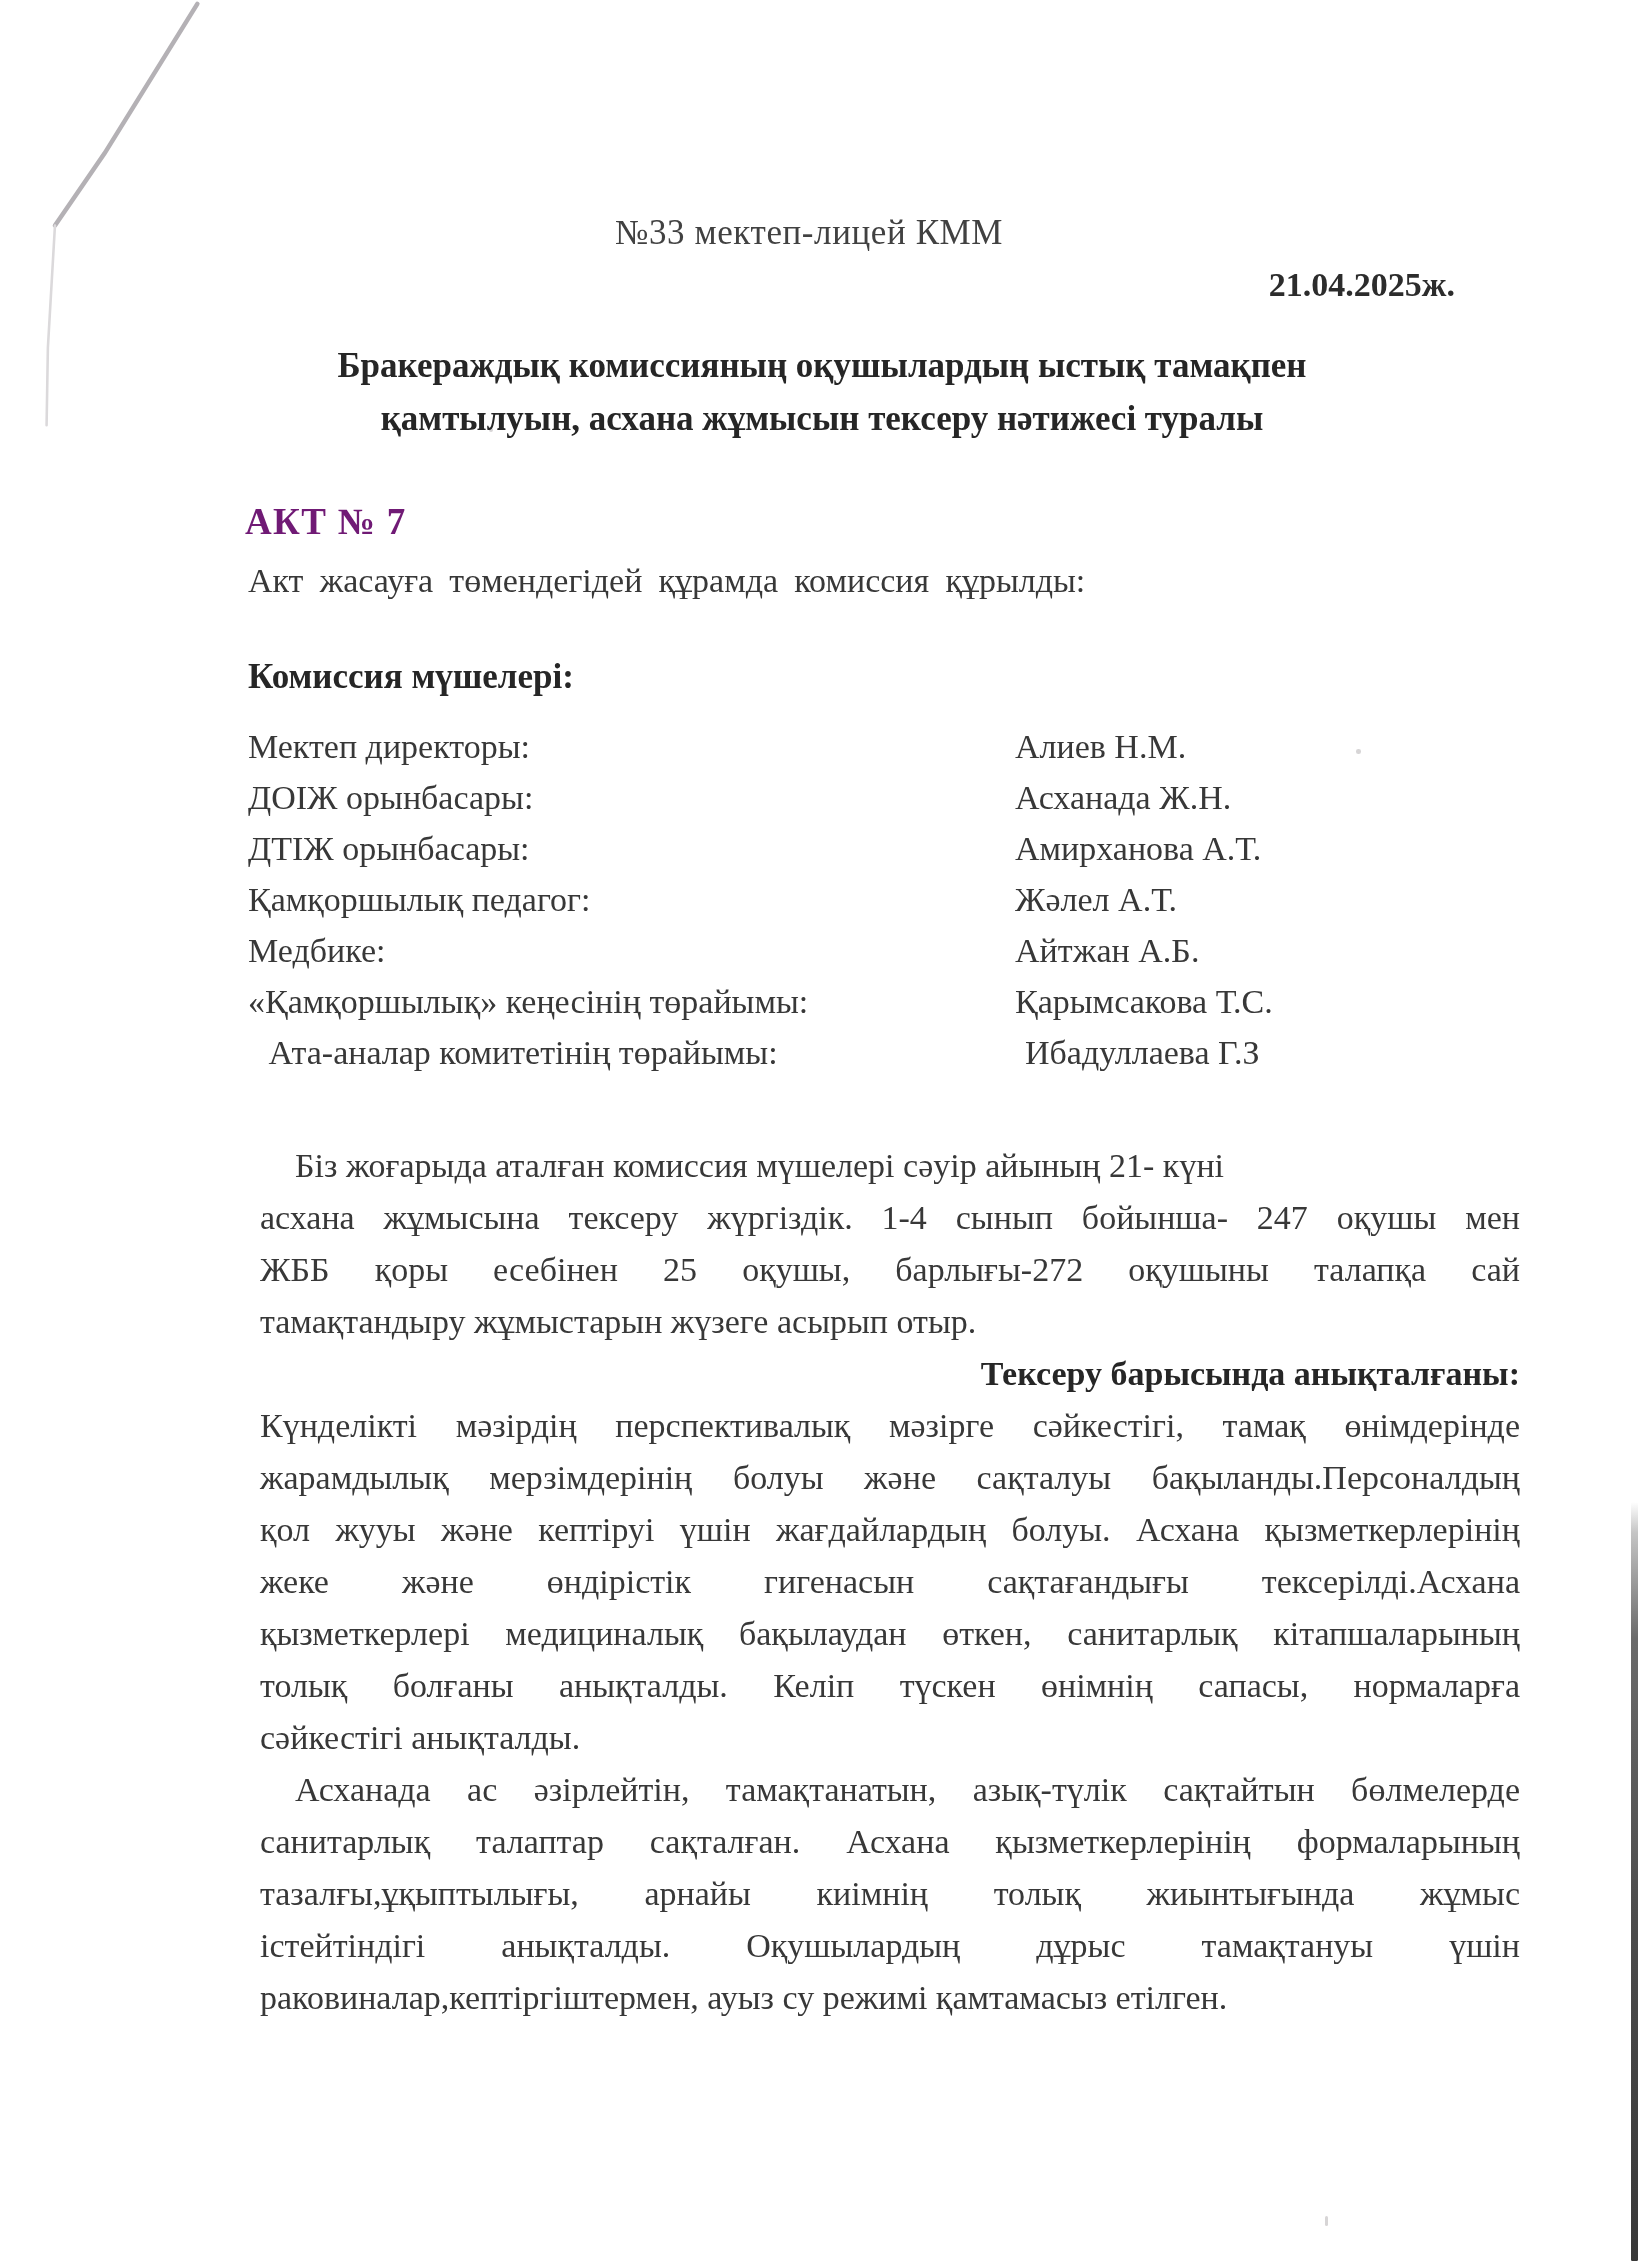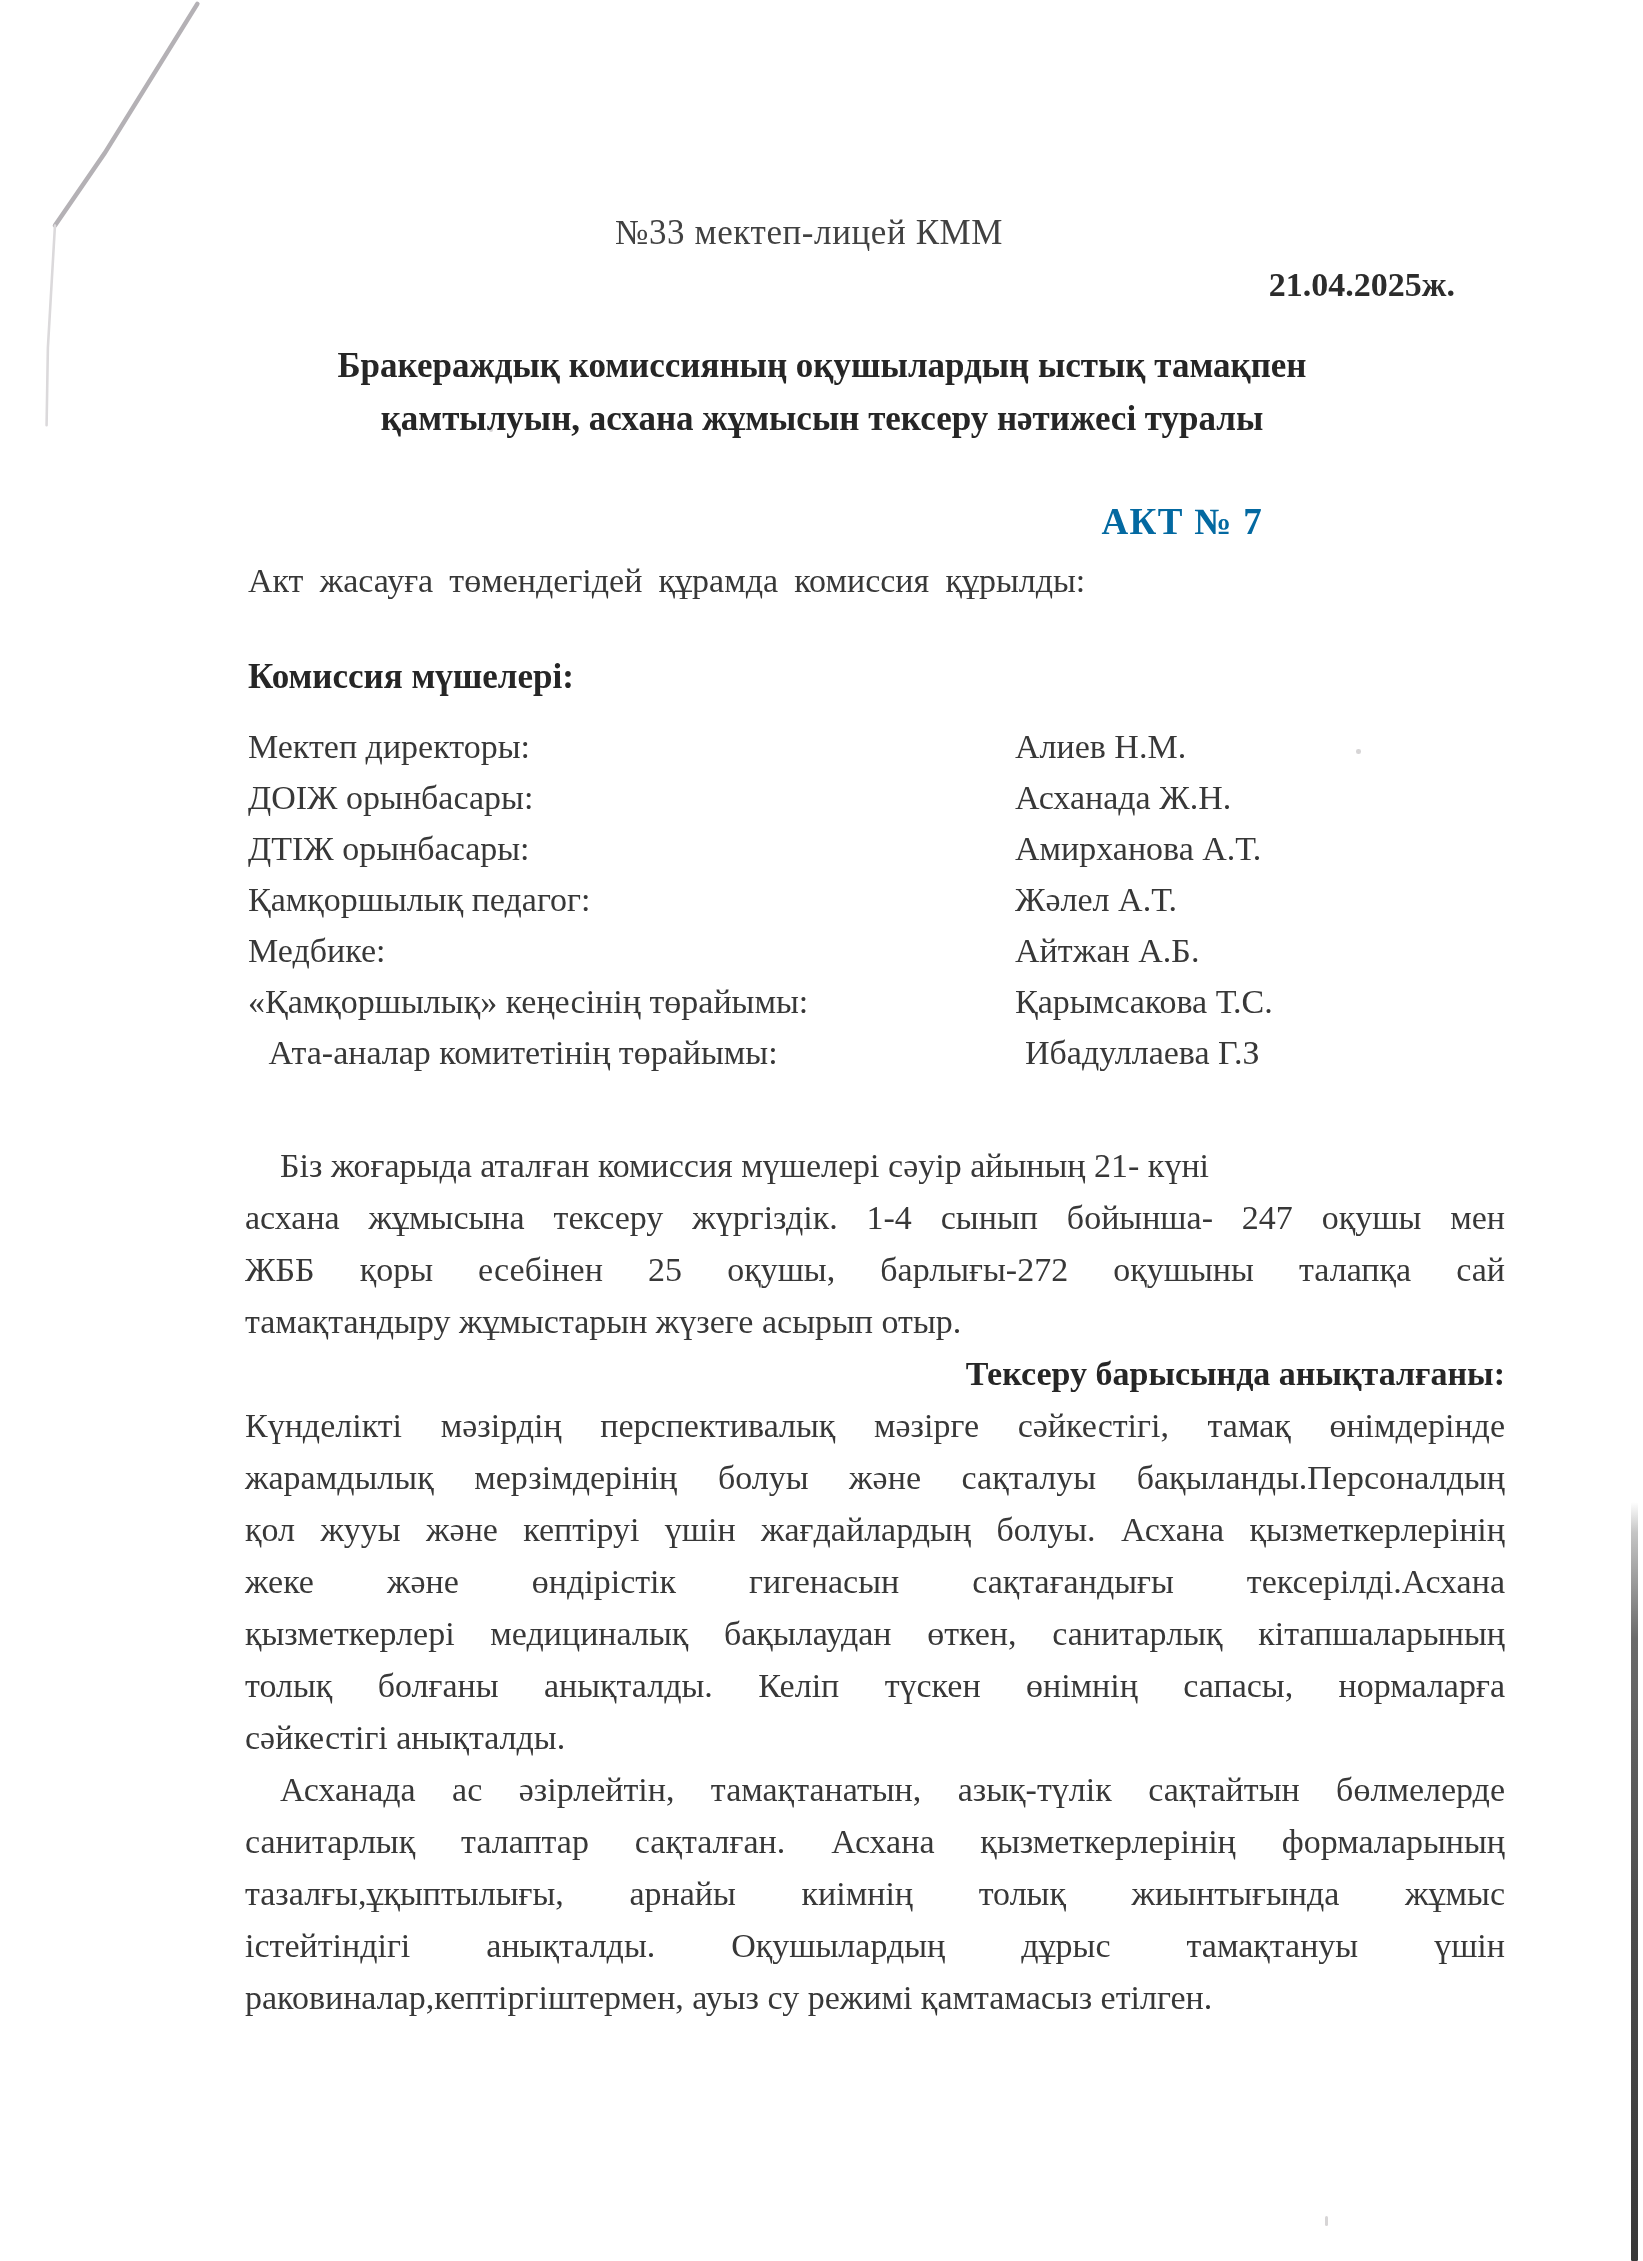--- a/index.html
+++ b/index.html
@@ -48,25 +48,25 @@
     font-size: 35px;
     font-weight: 700;
     line-height: 53px;
     color: #262626;
   }
   .act-title {
     position: absolute;
     top: 500px;
     left: 245px;
     width: 1018px;
-    text-align: right;
+    text-align: left;
     font-size: 37px;
     font-weight: 700;
     letter-spacing: 1.3px;
-    color: #0369a1;
+    color: #701a75;
     white-space: nowrap;
     font-family: Liberation Serif, serif;
   }
   .intro-line {
     position: absolute;
     top: 562px;
     left: 248px;
     font-size: 34px;
     word-spacing: 7.7px;
     color: #383838;
@@ -102,21 +102,21 @@
   }
   .member-row.indented .member-role {
     padding-left: 20.6px;
   }
   .member-row.indented .member-name {
     left: 777px;
   }
   .body-text {
     position: absolute;
     top: 1140px;
-    left: 245px;
+    left: 260px;
     width: 1260px;
     font-size: 34px;
     color: #383838;
   }
   .body-line {
     height: 52px;
     line-height: 52px;
     white-space: nowrap;
   }
   .body-line.justify {

